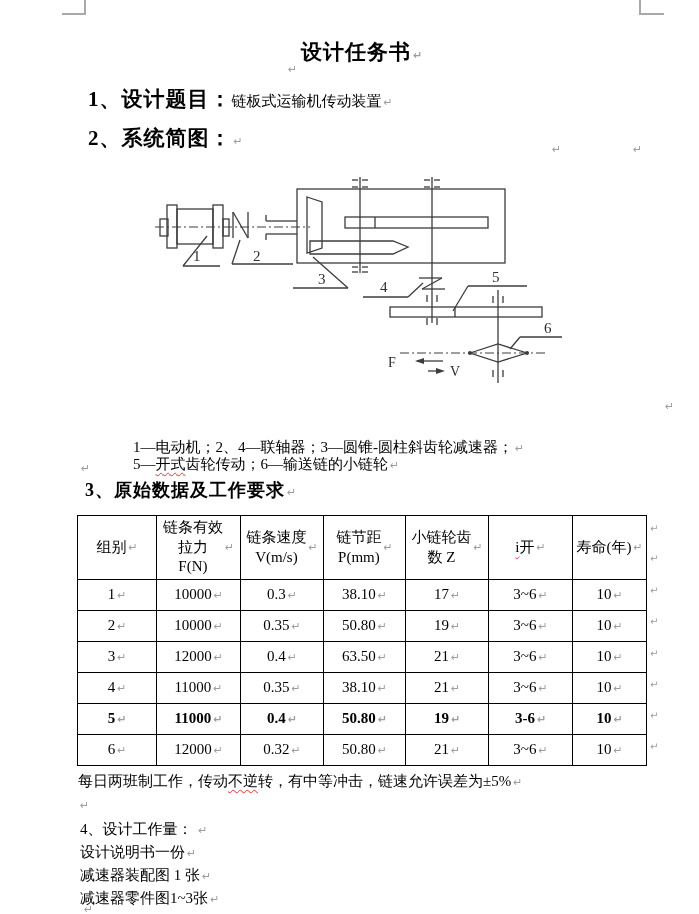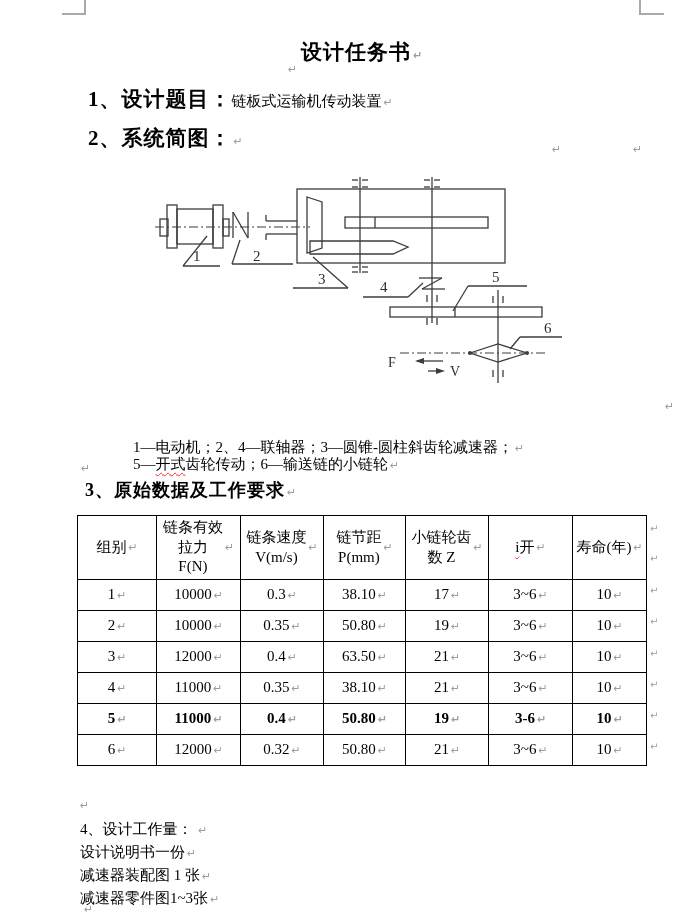--- a/index.html
+++ b/index.html
@@ -265,20 +265,23 @@
 
   <span class="rmark" style="left:650px;top:523px;">↵</span>
   <span class="rmark" style="left:650px;top:553px;">↵</span>
   <span class="rmark" style="left:650px;top:585px;">↵</span>
   <span class="rmark" style="left:650px;top:616px;">↵</span>
   <span class="rmark" style="left:650px;top:648px;">↵</span>
   <span class="rmark" style="left:650px;top:679px;">↵</span>
   <span class="rmark" style="left:650px;top:710px;">↵</span>
   <span class="rmark" style="left:650px;top:741px;">↵</span>
 
+  <div class="abs body-txt" style="left:78px;top:773px;">
+    <span>每日两班制工作，传动</span><span class="squiggle">不逆</span><span>转，有中等冲击，链速允许误差为±5%</span><span class="pmark">↵</span>
+  </div>
   <span class="pmark-solo" style="left:80px;top:799px;">↵</span>
 
   <div class="abs body-txt" style="left:80px;top:821px;">
     <span>4、设计工作量：</span>&nbsp;<span class="pmark">↵</span>
   </div>
   <div class="abs body-txt" style="left:80px;top:844px;">
     <span>设计说明书一份</span><span class="pmark">↵</span>
   </div>
   <div class="abs body-txt" style="left:80px;top:867px;">
     <span>减速器装配图 1 张</span><span class="pmark">↵</span>

